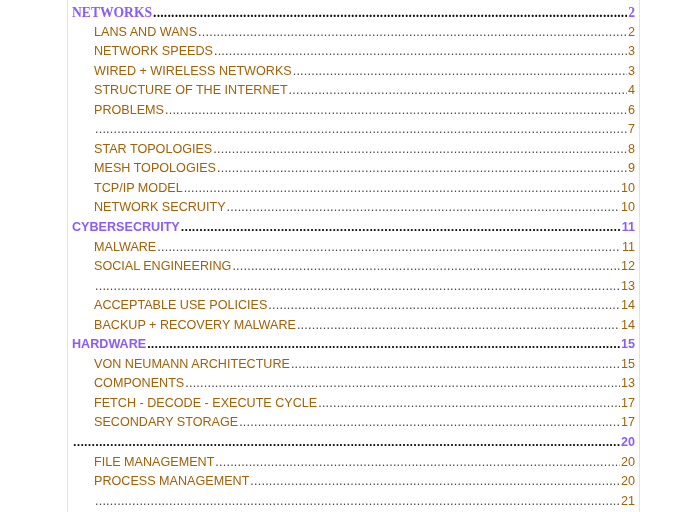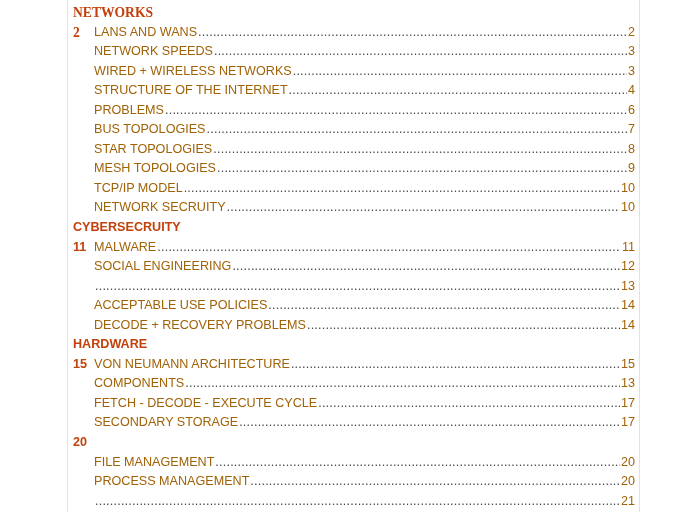--- a/index.html
+++ b/index.html
@@ -30,21 +30,21 @@
       display: flex;
       align-items: baseline;
       height: 19.55px;
       line-height: 19.55px;
       white-space: nowrap;
       color: #a16207;
       font-family: "Liberation Sans", sans-serif;
       font-size: 12.6px;
       cursor: pointer;
     }
-    .row.l1 { font-weight: bold; color: #c2410c; flex-direction: column; }
+    .row.l1 { font-weight: bold; color: #8b5cf6; }
     .row.l1.serif { font-family: "Liberation Serif", serif; font-size: 13.6px; }
     .row.l2 { padding-left: 22px; }
     .row .title { flex: 0 0 auto; }
     .row .leader {
       flex: 1 1 auto;
       overflow: hidden;
       margin: 0 1px;
       color: #444;
       letter-spacing: 0.2px;
     }
@@ -87,21 +87,20 @@
     <span class="title">STRUCTURE OF THE INTERNET</span>
     <span class="leader"></span>
     <span class="page-num">4</span>
   </div>
       <div class="row l2">
     <span class="title">PROBLEMS</span>
     <span class="leader"></span>
     <span class="page-num">6</span>
   </div>
       <div class="row l2">
-    <span class="title">BUS TOPOLOGIES</span>
     <span class="leader"></span>
     <span class="page-num">7</span>
   </div>
       <div class="row l2">
     <span class="title">STAR TOPOLOGIES</span>
     <span class="leader"></span>
     <span class="page-num">8</span>
   </div>
       <div class="row l2">
     <span class="title">MESH TOPOLOGIES</span>
@@ -136,21 +135,21 @@
       <div class="row l2">
     <span class="leader"></span>
     <span class="page-num">13</span>
   </div>
       <div class="row l2">
     <span class="title">ACCEPTABLE USE POLICIES</span>
     <span class="leader"></span>
     <span class="page-num">14</span>
   </div>
       <div class="row l2">
-    <span class="title">DECODE + RECOVERY PROBLEMS</span>
+    <span class="title">BACKUP + RECOVERY MALWARE</span>
     <span class="leader"></span>
     <span class="page-num">14</span>
   </div>
       <div class="row l1">
     <span class="title">HARDWARE</span>
     <span class="leader"></span>
     <span class="page-num">15</span>
   </div>
       <div class="row l2">
     <span class="title">VON NEUMANN ARCHITECTURE</span>

